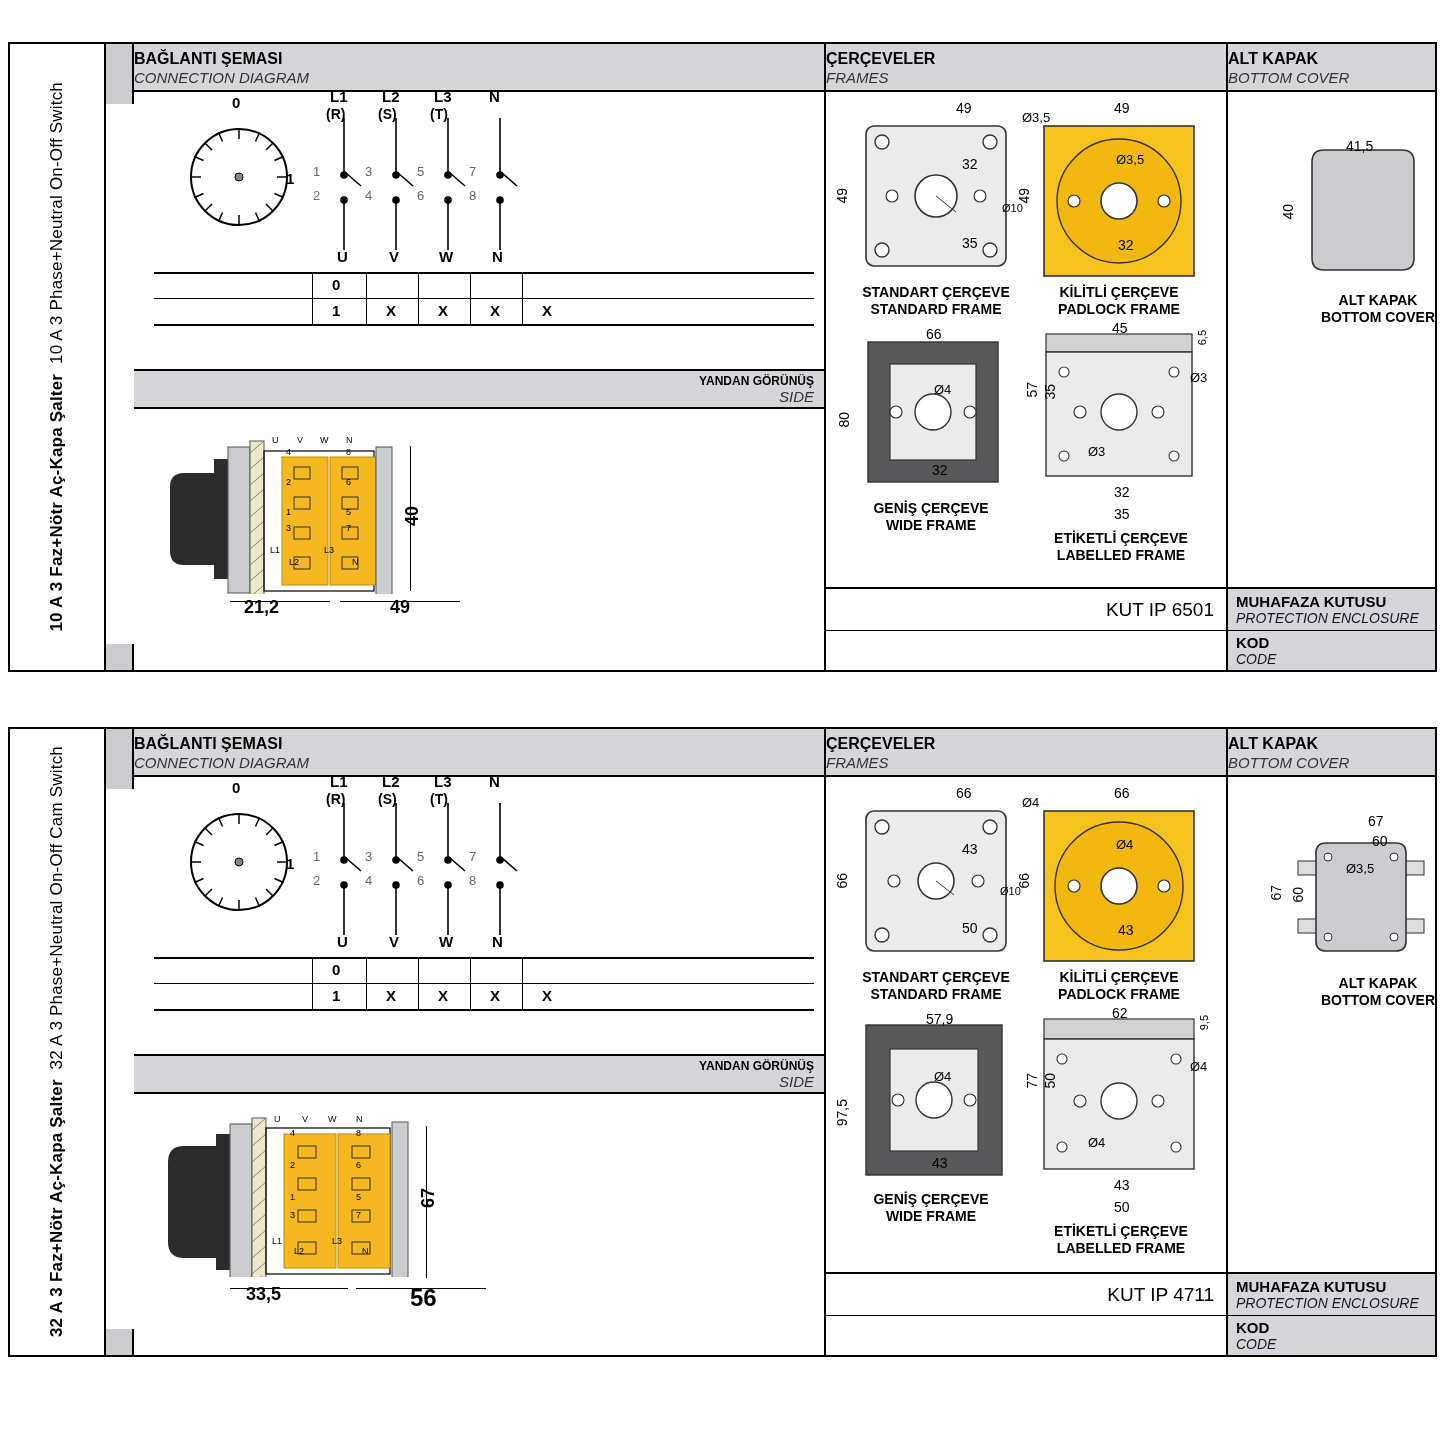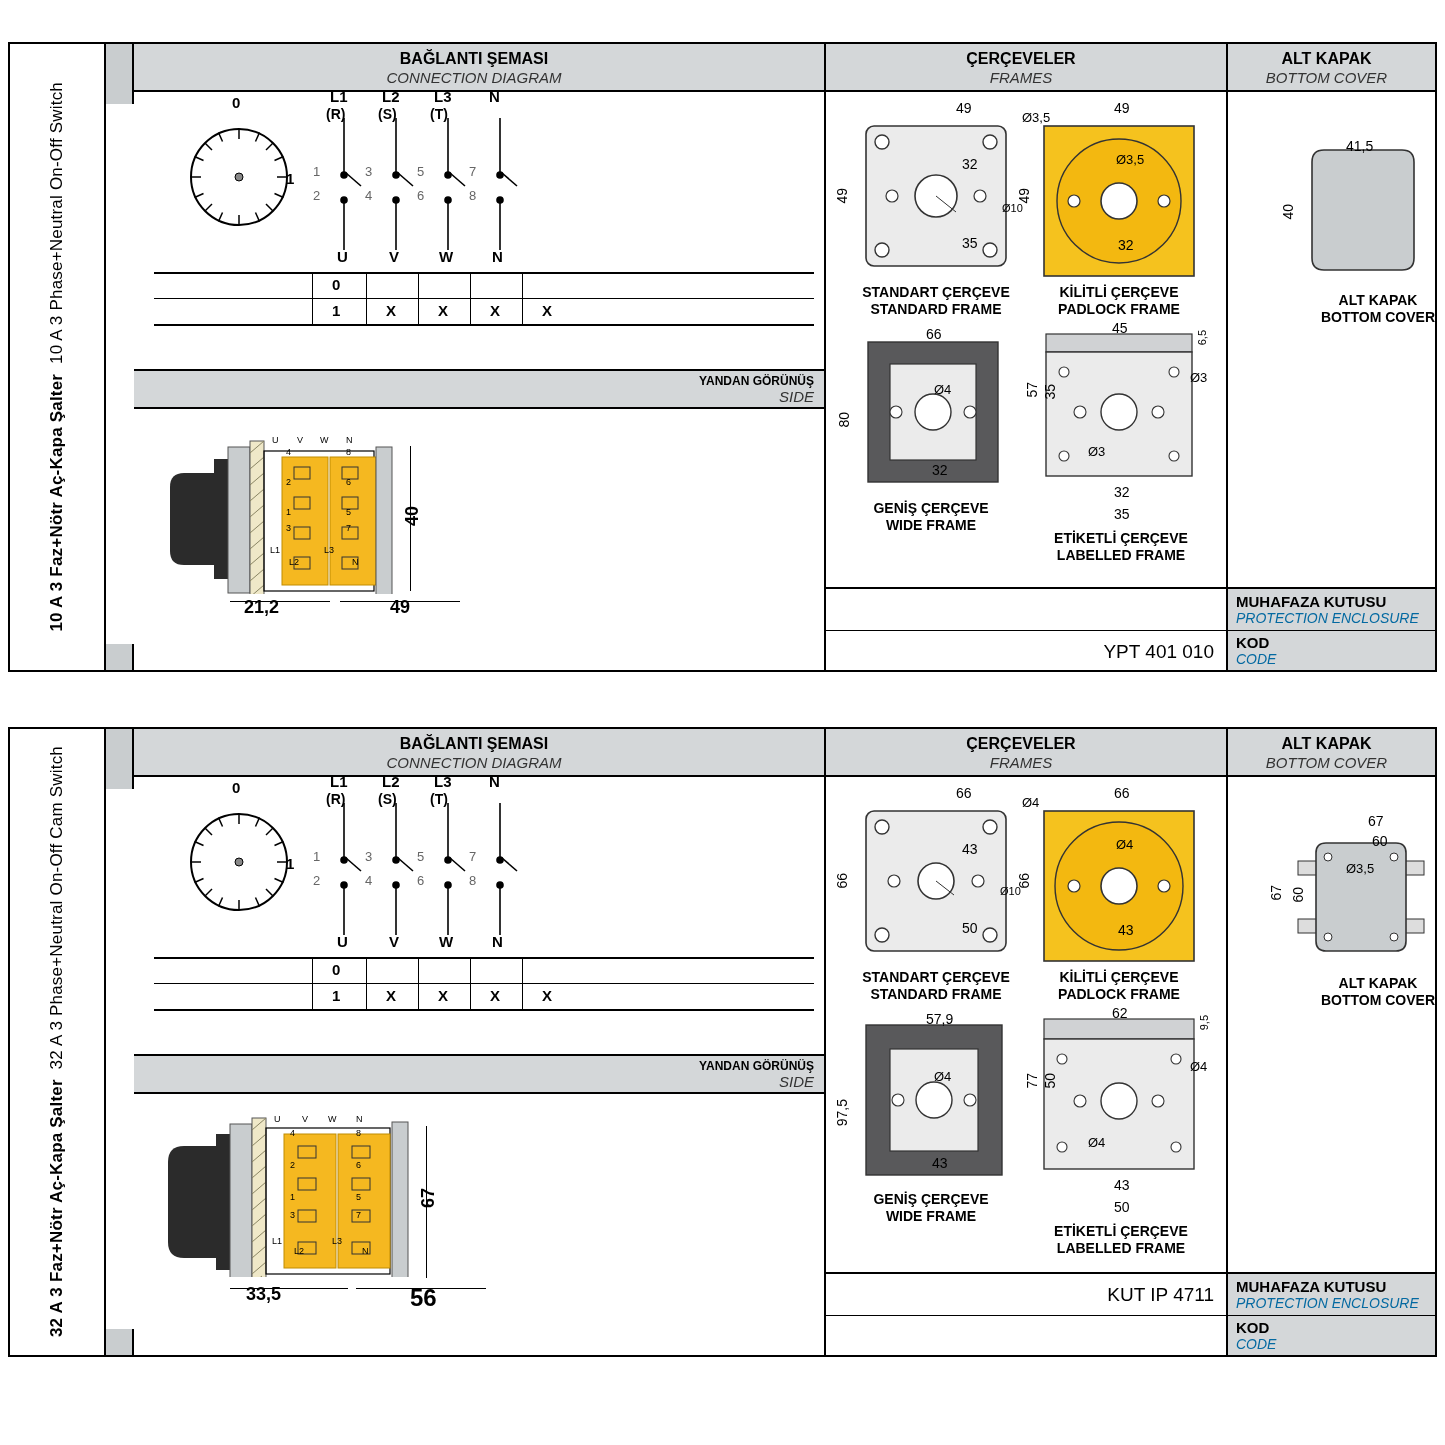--- a/index.html
+++ b/index.html
@@ -53,21 +53,21 @@
   }
 
   
   .hdr {
     position: absolute; top: 0; left: 0; right: 0; height: 48px;
     background: #d4d7d9; border-bottom: 2px solid #000;
   }
   .hdr-cell {
     position: absolute; top: 0; height: 48px;
     padding-right: 10px;
-    display: flex; flex-direction: column; align-items: center; justify-content: center;
+    display: flex; flex-direction: column; align-items: flex-start; justify-content: center;
   }
   .hdr-cell .t1 { font-size: 16px; font-weight: 700; color: #000; line-height: 1.15;}
   .hdr-cell .t2 { font-size: 15px; font-style: italic; color: #333; line-height: 1.15;}
   .vsep { position: absolute; top: 0; bottom: 0; width: 2px; background: #000; }
 
   
   .subhdr {
     position: absolute; height: 40px; background: #d4d7d9;
     border-top: 2px solid #000; border-bottom: 2px solid #000;
     display: flex; flex-direction: column; align-items: flex-end; justify-content: center;
@@ -85,21 +85,21 @@
   .hline { height: 1px; }
   .vline { width: 1px; }
 
   svg { display: block; }
   .info-left {
     display: flex; align-items: center; justify-content: flex-end;
     padding-right: 12px; font-size: 19px; font-weight: 400; color: #000;
   }
   .info-right { padding-left: 8px; display: flex; flex-direction: column; justify-content: center; }
   .info-right .t1 { font-size: 15px; font-weight: 700; }
-  .info-right .t2 { font-size: 14px; font-style: italic; color: #0369a1;}
+  .info-right .t2 { font-size: 14px; font-style: italic; color: #0f172a;}
   .greybg { background: #d4d7d9; }
 </style>
 </head>
 <body>
 
 <div class="page">
 
   <div class="panel" id="panel-1">
 
     <div class="vlabel-col">
@@ -390,21 +390,21 @@
         <div style="position:absolute;left:52px;top:112px;"><span class="lbl" style="position:static;writing-mode:vertical-rl;transform:rotate(180deg);font-size:14px;">40</span></div>
         <div class="cap" style="left:20px; top:200px; width:260px;">
           <div>ALT KAPAK</div>
           <div class="en">BOTTOM COVER</div>
         </div>
       </div>
 
       <div style="position:absolute; left:692px; top:543px; right:0; bottom:0; border-top:2px solid #000;">
         <div style="position:absolute;left:0;top:41px;right:0;height:1px;background:#000;"></div>
         <div style="position:absolute;left:400px;top:0;bottom:0;width:2px;background:#000;"></div>
-        <div class="info-left" style="position:absolute;left:0;top:42px;width:400px;height:42px;">YPT 401 010</div>
+        <div class="info-left" style="position:absolute;left:0;top:0;width:400px;height:41px;">KUT IP 6501</div>
         <div class="info-right greybg" style="position:absolute;left:402px;top:0;right:0;height:41px;">
           <div class="t1">MUHAFAZA KUTUSU</div>
           <div class="t2">PROTECTION ENCLOSURE</div>
         </div>
         <div class="info-right greybg" style="position:absolute;left:402px;top:42px;right:0;bottom:0;">
           <div class="t1">KOD</div>
           <div class="t2">CODE</div>
         </div>
       </div>
 

